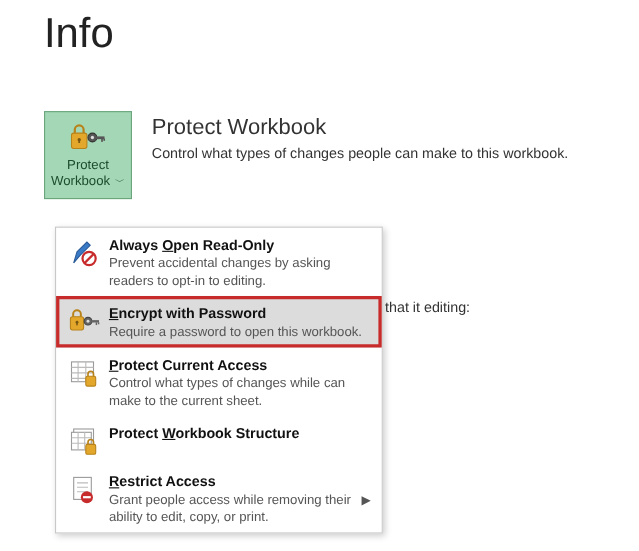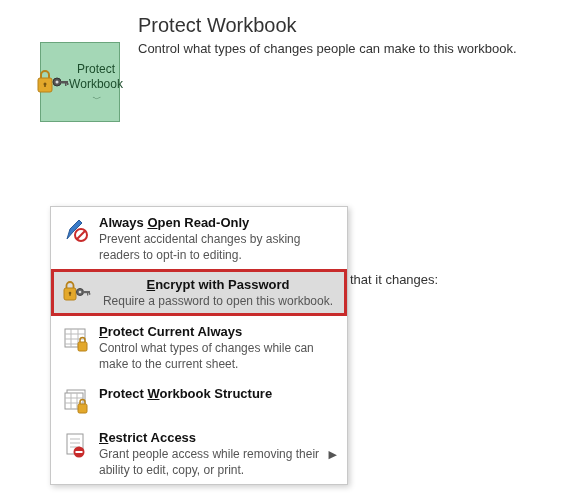--- a/index.html
+++ b/index.html
@@ -25,28 +25,28 @@
 .section-row {
   display: flex;
   align-items: flex-start;
 }
 .protect-btn {
   width: 80px;
   height: 80px;
   background: #a4d7b6;
   border: 1px solid #6aa57c;
   display: flex;
+  flex-direction: column;
   align-items: center;
   justify-content: center;
   cursor: pointer;
   position: relative;
   text-align: center;
   padding: 2px;
   box-sizing: border-box;
-  margin-top: 32px;
 }
 .protect-btn .btn-label {
   font-size: 12px;
   color: #1c4d2c;
   line-height: 1.2;
   margin-top: 4px;
 }
 .protect-btn .chev {
   font-size: 9px;
   color: #1c4d2c;
@@ -78,21 +78,20 @@
 }
 .menu-item {
   display: flex;
   align-items: flex-start;
   padding: 8px 10px 6px 10px;
   cursor: pointer;
 }
 .menu-item.highlight {
   background: #dcdcdc;
   box-shadow: inset 0 0 0 3px #c82b2b;
-  text-align: center;
 }
 .menu-icon {
   width: 32px;
   flex-shrink: 0;
   display: flex;
   align-items: flex-start;
   justify-content: center;
   padding-top: 2px;
 }
 .menu-text {
@@ -123,20 +122,21 @@
   top: 270px;
   font-size: 13px;
   color: #333;
   line-height: 1.5;
 }
 </style>
 </head>
 <body>
 
 <div class="page">
+  <div class="page-title">Info</div>
 
   <div class="section-row">
     <div class="protect-btn">
       <span class="protect-icon">
         <svg width="32" height="28" viewBox="0 0 32 28">
           <rect x="1" y="10" width="14" height="14" rx="2" fill="#e3a82b" stroke="#b8821a"></rect>
           <path d="M4 10 V7 a4 4 0 0 1 8 0 V10" fill="none" stroke="#b8821a" stroke-width="2"></path>
           <circle cx="8" cy="16" r="1.5" fill="#7a5710"></circle>
           <rect x="7.2" y="16" width="1.6" height="3" fill="#7a5710"></rect>
           <circle cx="20" cy="14" r="4" fill="#555" stroke="#333"></circle>
@@ -152,21 +152,21 @@
     </div>
 
     <div class="section-text">
       <div class="section-heading">Protect Workbook</div>
       <div class="section-desc">Control what types of changes people can make to this workbook.</div>
     </div>
   </div>
 </div>
 
 <div class="behind-text">
-  <div>that it changes:</div>
+  <div>that it editing:</div>
 </div>
 
 <div class="dropdown">
 
   <div class="menu-item">
     <span class="menu-icon">
       <svg width="28" height="28" viewBox="0 0 28 28">
         <path d="M4 22 L7 12 L16 3 L19 6 L10 15 L4 22 Z" fill="#3a7bc8" stroke="#2a5a98"></path>
         <circle cx="18" cy="18" r="6" fill="none" stroke="#c82b2b" stroke-width="2"></circle>
         <line x1="13.8" y1="22.2" x2="22.2" y2="13.8" stroke="#c82b2b" stroke-width="2"></line>
@@ -205,21 +205,21 @@
         <line x1="2" y1="8" x2="22" y2="8" stroke="#bbb"></line>
         <line x1="2" y1="13" x2="22" y2="13" stroke="#bbb"></line>
         <line x1="2" y1="18" x2="22" y2="18" stroke="#bbb"></line>
         <line x1="8" y1="3" x2="8" y2="21" stroke="#bbb"></line>
         <line x1="15" y1="3" x2="15" y2="21" stroke="#bbb"></line>
         <rect x="15" y="16" width="9" height="9" rx="1.5" fill="#e3a82b" stroke="#b8821a"></rect>
         <path d="M17 16 V14 a2.5 2.5 0 0 1 5 0 V16" fill="none" stroke="#b8821a" stroke-width="1.5"></path>
       </svg>
     </span>
     <div class="menu-text">
-      <div class="menu-title"><span></span><span class="u">P</span><span>rotect Current Always</span></div>
+      <div class="menu-title"><span></span><span class="u">P</span><span>rotect Current Access</span></div>
       <div class="menu-desc">Control what types of changes while can make to the current sheet.</div>
     </div>
   </div>
 
   <div class="menu-item">
     <span class="menu-icon">
       <svg width="28" height="28" viewBox="0 0 28 28">
         <rect x="4" y="2" width="18" height="16" fill="#fff" stroke="#9a9a9a"></rect>
         <rect x="2" y="5" width="18" height="16" fill="#fff" stroke="#9a9a9a"></rect>
         <line x1="2" y1="10" x2="20" y2="10" stroke="#bbb"></line>

